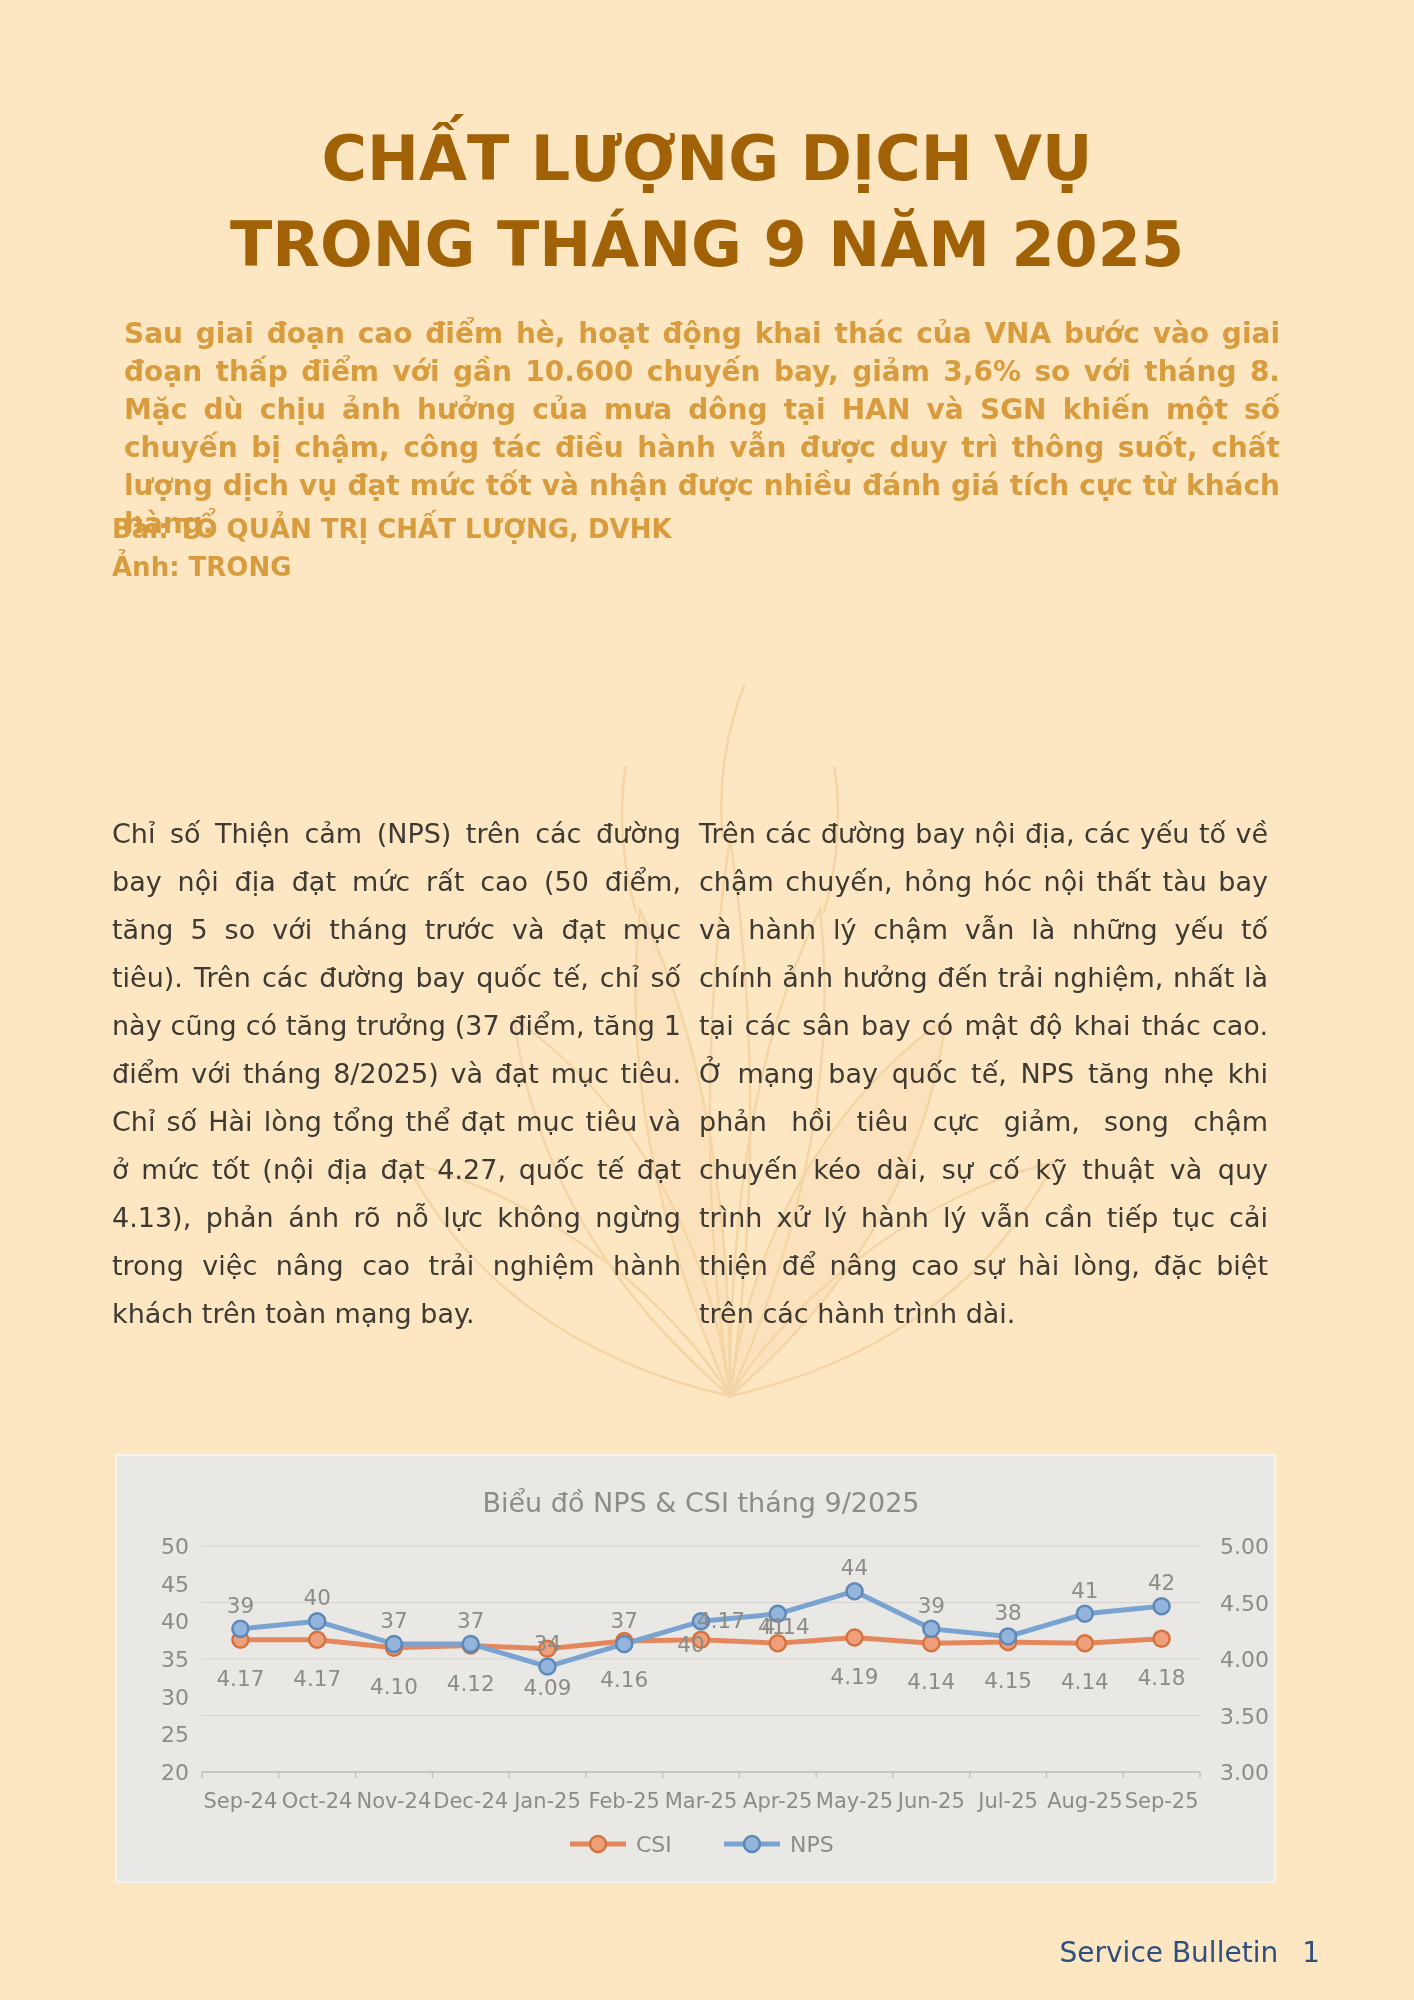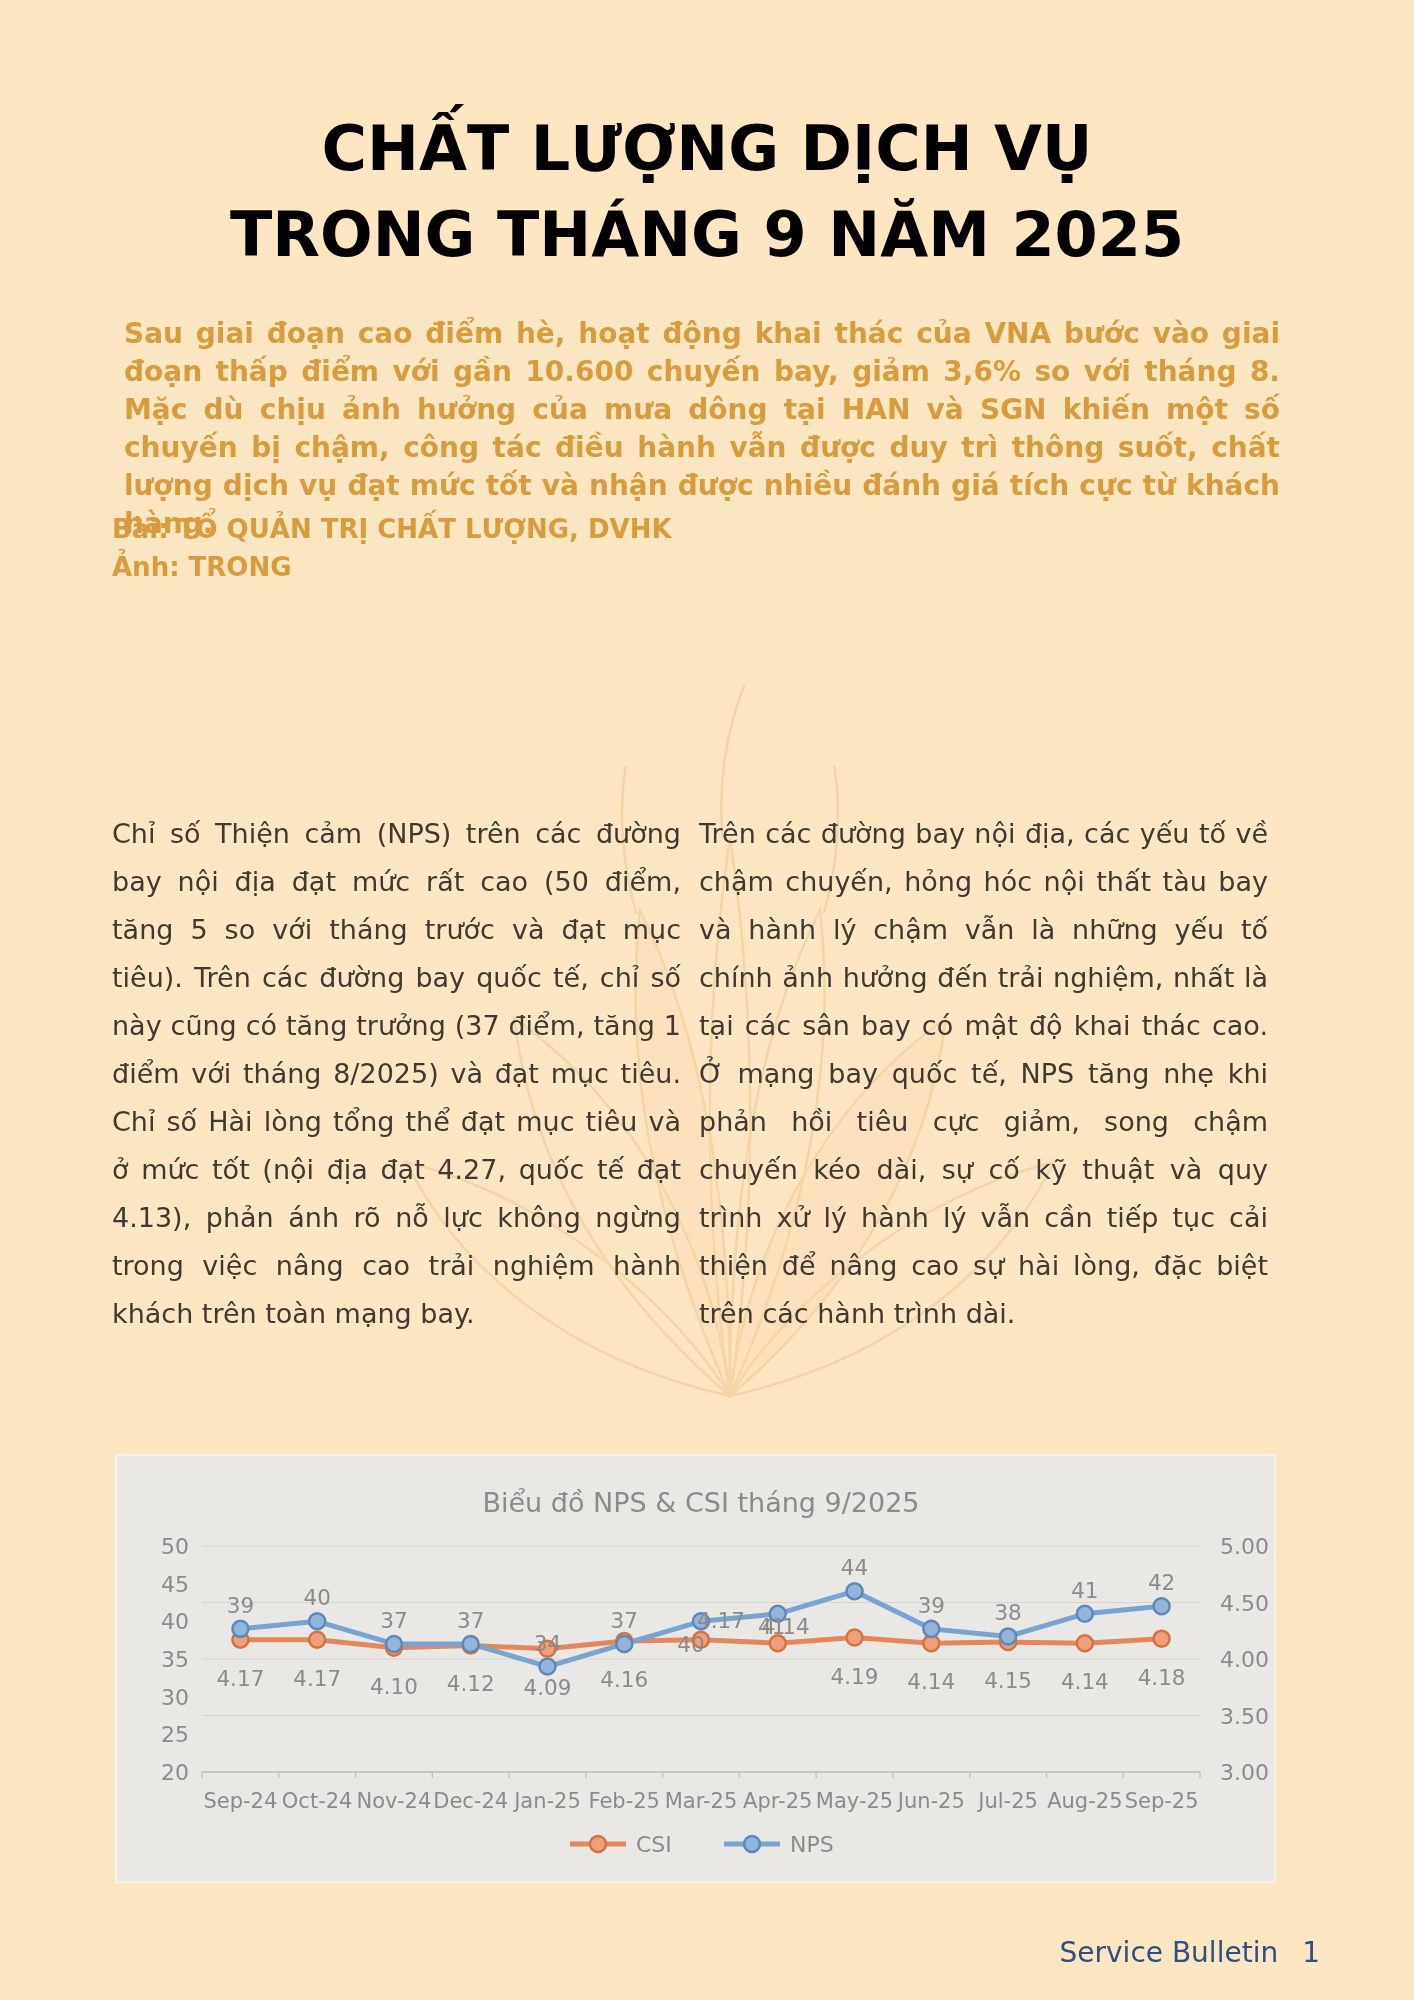--- a/index.html
+++ b/index.html
@@ -7,21 +7,21 @@
     position:relative;
     width:1414px;height:2000px;
     background:#FDE6C2;
     overflow:hidden;
     font-family:"DejaVu Sans","Liberation Sans",sans-serif;
   }
   .title{
     position:absolute;top:104px;left:0;right:0;
     text-align:center;
     font-size:62px;line-height:86px;font-weight:bold;
-    color:#000000;margin:2px;letter-spacing:0px;
+    color:#a16207;margin:12px;letter-spacing:0px;
   }
   .title span{display:block;}
   .intro{
     position:absolute;left:112px;top:303px;width:1156px;
     font-size:28px;font-weight:bold;color:#D89C3E;
     line-height:38px;text-align:justify;margin:12px;
   }
   .byline{
     position:absolute;left:112px;top:510px;width:1156px;
     font-size:26px;font-weight:bold;color:#D89C3E;line-height:38px;

